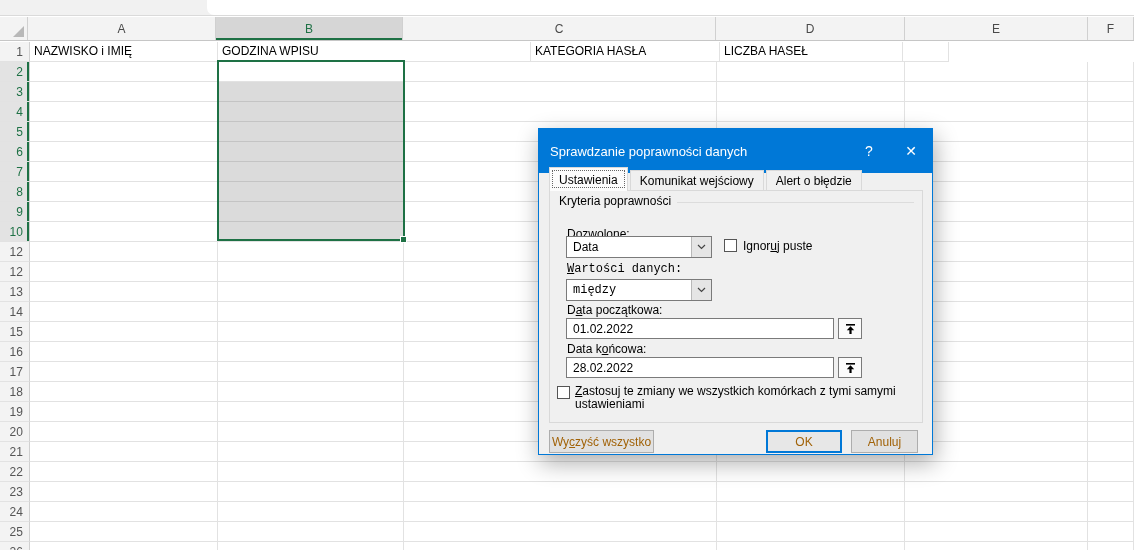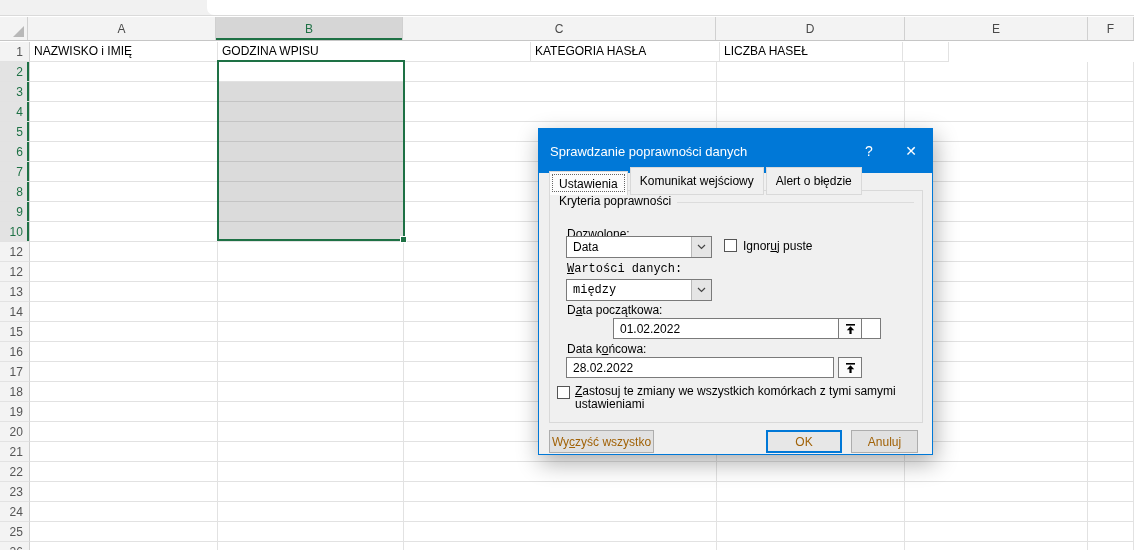--- a/index.html
+++ b/index.html
@@ -45,21 +45,21 @@
   .dialog { position:absolute; left:538px; top:128px; width:395px; height:327px;
             background:#F0F0F0; border:1px solid var(--accent-blue);
             box-shadow:2px 8px 22px rgba(0,0,0,0.32); font-size:12px; color:#000; }
   .titlebar { position:absolute; left:0; top:0; right:0; height:44px; background:var(--accent-blue);
             display:flex; align-items:center; }
   .title-text { color:#fff; font-size:13px; padding-left:11px; flex:1; }
   .winbtn { width:42px; height:28px; display:flex; align-items:center; justify-content:center;
             color:#fff; font-size:14px; cursor:default; }
 
   .tabstrip { position:absolute; left:10px; top:38px; display:flex; align-items:flex-end; z-index:2; }
-  .tab { height:28px; padding:0 9px; background:#F0F0F0; border:1px solid #D9D9D9; margin-right:2px;
+  .tab { height:21px; padding:0 9px; background:#F0F0F0; border:1px solid #D9D9D9; margin-right:2px;
             display:flex; align-items:center; font-size:12px; }
   .tab.active { height:24px; background:#FCFCFC; border-bottom:none; outline:1px dotted #666; outline-offset:-4px; }
 
   .tabpage { position:absolute; left:10px; top:61px; width:374px; height:233px;
             border:1px solid #D9D9D9; background:#F0F0F0; z-index:1; }
 
   .group-head { position:absolute; left:9px; top:3px; right:8px; display:flex; align-items:center; }
   .group-label { white-space:nowrap; padding-right:6px; }
   .group-line { flex:1; height:1px; background:#DCDCDC; margin-top:2px; }
 
@@ -402,21 +402,21 @@
         <span class="combo-btn">
           <svg width="9" height="6" viewBox="0 0 9 6">
               <polyline points="1,1 4.5,4.5 8,1" fill="none" stroke="#444" stroke-width="1.2"></polyline>
             </svg>
         </span>
       </div>
 
       <div class="lbl" style="left:17px; top:112px;">
         <span>D</span><span class="accel">a</span><span>ta początkowa:</span>
       </div>
-      <input class="edit" style="left: 16px; top: 127px; margin-left: 47px;" value="01.02.2022">
+      <input class="edit" style="left: 16px; top: 127px;" value="01.02.2022">
       <div class="refedit" style="left:288px; top:127px;">
         <svg width="11" height="12" viewBox="0 0 11 12">
           <rect x="1" y="1" width="9" height="1.6" fill="#000"></rect>
           <polygon points="5.5,3.2 9.2,7.2 6.6,7.2 6.6,11 4.4,11 4.4,7.2 1.8,7.2" fill="#000"></polygon>
         </svg>
       </div>
 
       <div class="lbl" style="left:17px; top:151px;">
         <span>Data k</span><span class="accel">o</span><span>ńcowa:</span>
       </div>

